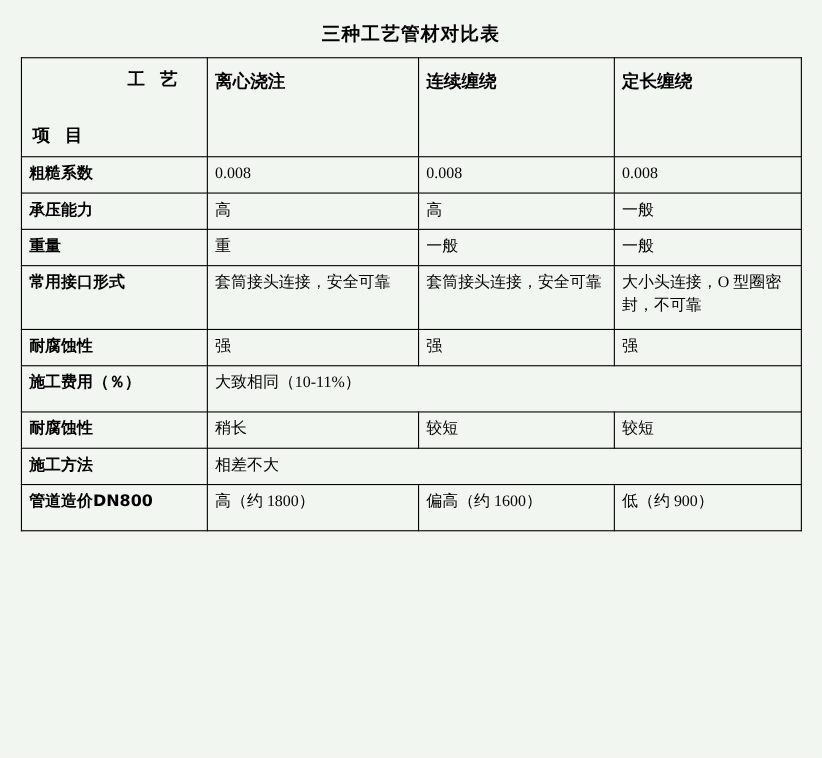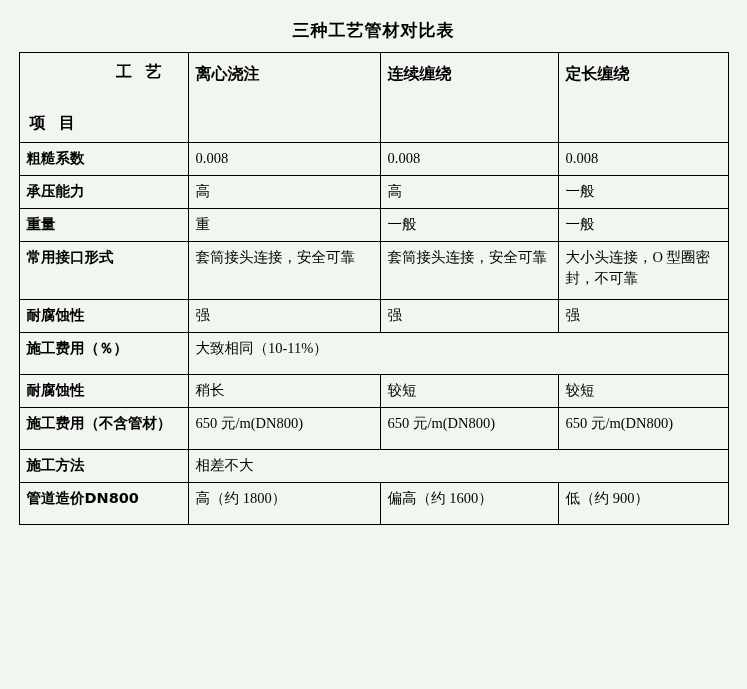--- a/index.html
+++ b/index.html
@@ -164,26 +164,20 @@
         <td class="val" colspan="3">大致相同（10-11%）</td>
       </tr>
 
       <tr>
         <td class="rowlabel">耐腐蚀性</td>
         <td class="val">稍长</td>
         <td class="val">较短</td>
         <td class="val">较短</td>
       </tr>
 
-      <tr class="tall2">
-        <td class="rowlabel">施工费用（不含管材）</td>
-        <td class="val">650 元/m(DN800)</td>
-        <td class="val">650 元/m(DN800)</td>
-        <td class="val">650 元/m(DN800)</td>
-      </tr>
 
       <tr>
         <td class="rowlabel">施工方法</td>
         <td class="val" colspan="3">相差不大</td>
       </tr>
 
 
       <tr class="tall2">
         <td class="rowlabel">管道造价DN800</td>
         <td class="val">高（约 1800）</td>

